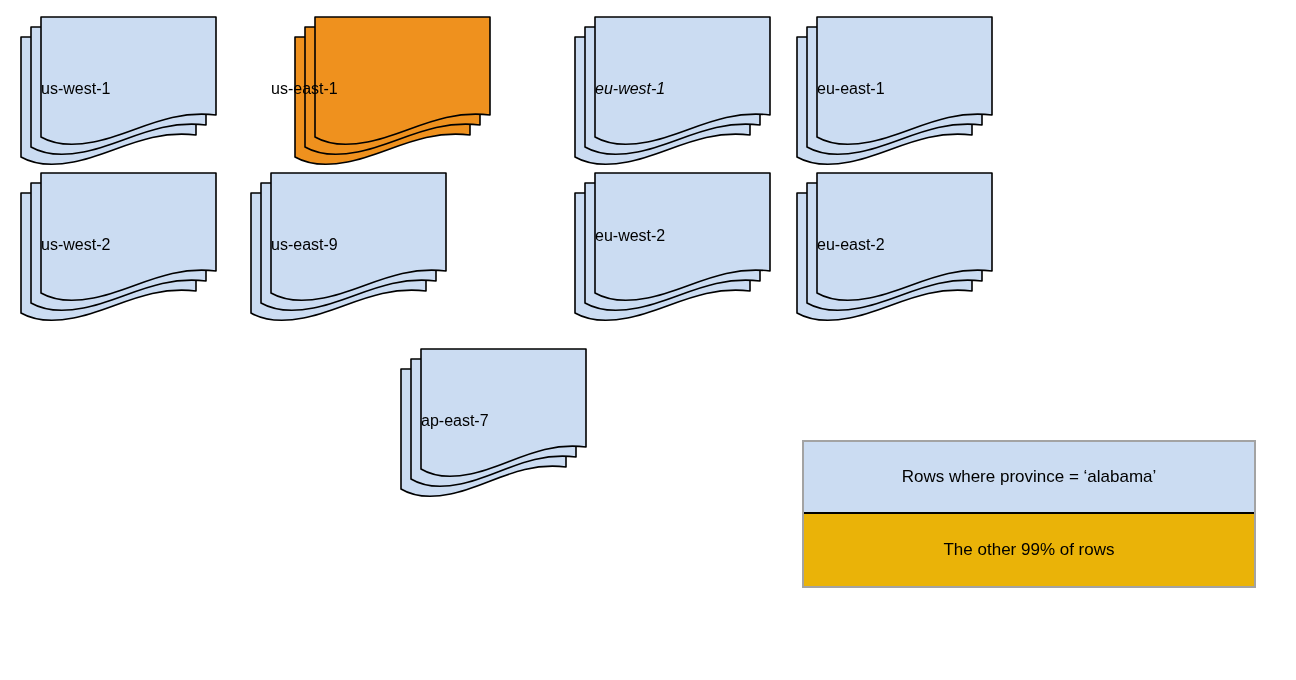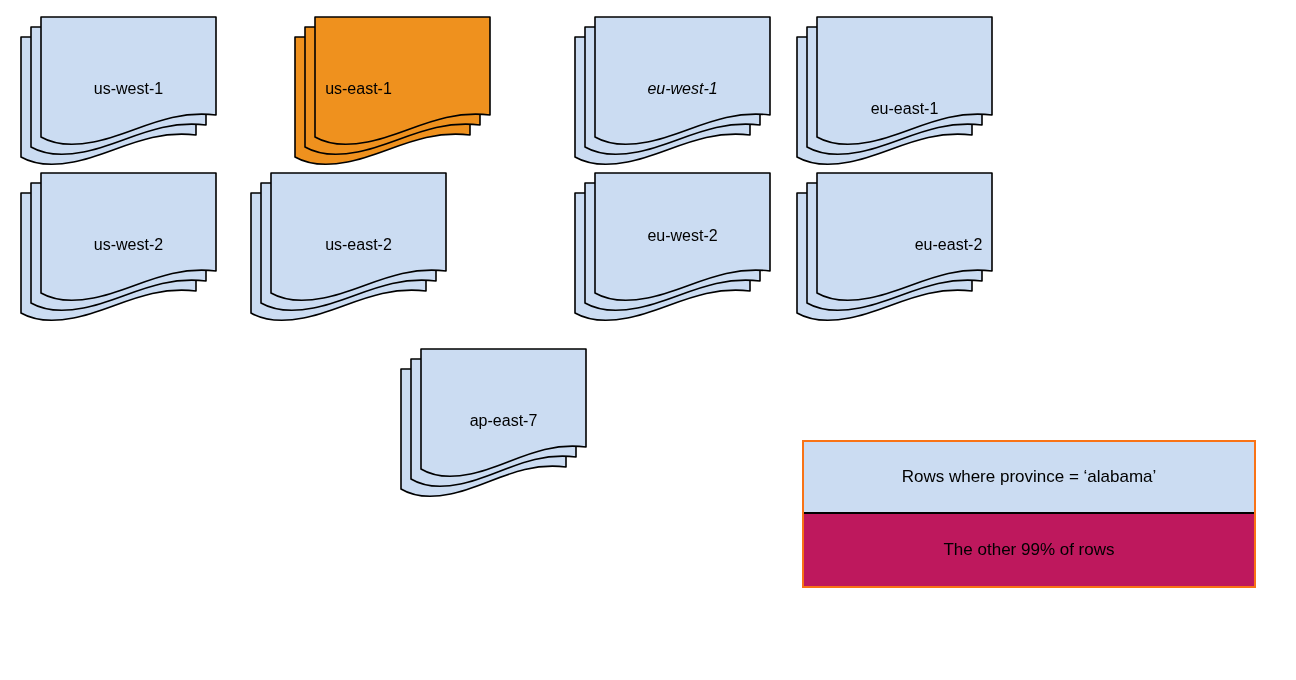--- a/index.html
+++ b/index.html
@@ -32,31 +32,31 @@
     display: block;
     overflow: visible;
   }
   .doc-label {
     position: absolute;
     font-family: "Liberation Sans", sans-serif;
     font-size: 16px;
     line-height: 18px;
     color: #000000;
     white-space: nowrap;
-    text-align: center;
+    text-align: left;
     pointer-events: none;
   }
 
   .legend {
     position: absolute;
     left: 802px;
     top: 440px;
     width: 454px;
     height: 148px;
-    border: 2px solid #f97316;
+    border: 2px solid #a3a3a3;
     box-sizing: border-box;
   }
   .legend-row {
     width: 100%;
     box-sizing: border-box;
     display: flex;
     align-items: center;
     justify-content: center;
     font-family: "Liberation Sans", sans-serif;
     font-size: 17px;
@@ -122,21 +122,21 @@
         <g transform="translate(1,21)">
           <path d="M 0 0 L 175 0 L 175 98 C 126 92 91 118 52.5 125 C 31.5 129 14 128 0 120 Z" fill="#CBDCF2" stroke="#000000" stroke-width="1.6" stroke-linejoin="round"></path>
         </g>
         <g transform="translate(11,11)">
           <path d="M 0 0 L 175 0 L 175 98 C 126 92 91 118 52.5 125 C 31.5 129 14 128 0 120 Z" fill="#CBDCF2" stroke="#000000" stroke-width="1.6" stroke-linejoin="round"></path>
         </g>
         <g transform="translate(21,1)">
           <path d="M 0 0 L 175 0 L 175 98 C 126 92 91 118 52.5 125 C 31.5 129 14 128 0 120 Z" fill="#CBDCF2" stroke="#000000" stroke-width="1.6" stroke-linejoin="round"></path>
         </g>
       </svg>
-      <div class="doc-label" style="left: 21px; top: 64px; width: 175px; margin-top: 20px;">eu-east-1</div>
+      <div class="doc-label" style="left: 21px; top: 64px; width: 175px;">eu-east-1</div>
     </div>
     <div class="doc-stack" style="left: 20px; top: 172px; width: 199px; height: 152px;">
       <svg width="199" height="152" viewBox="0 0 199 152">
         <g transform="translate(1,21)">
           <path d="M 0 0 L 175 0 L 175 98 C 126 92 91 118 52.5 125 C 31.5 129 14 128 0 120 Z" fill="#CBDCF2" stroke="#000000" stroke-width="1.6" stroke-linejoin="round"></path>
         </g>
         <g transform="translate(11,11)">
           <path d="M 0 0 L 175 0 L 175 98 C 126 92 91 118 52.5 125 C 31.5 129 14 128 0 120 Z" fill="#CBDCF2" stroke="#000000" stroke-width="1.6" stroke-linejoin="round"></path>
         </g>
         <g transform="translate(21,1)">
@@ -150,21 +150,21 @@
         <g transform="translate(1,21)">
           <path d="M 0 0 L 175 0 L 175 98 C 126 92 91 118 52.5 125 C 31.5 129 14 128 0 120 Z" fill="#CBDCF2" stroke="#000000" stroke-width="1.6" stroke-linejoin="round"></path>
         </g>
         <g transform="translate(11,11)">
           <path d="M 0 0 L 175 0 L 175 98 C 126 92 91 118 52.5 125 C 31.5 129 14 128 0 120 Z" fill="#CBDCF2" stroke="#000000" stroke-width="1.6" stroke-linejoin="round"></path>
         </g>
         <g transform="translate(21,1)">
           <path d="M 0 0 L 175 0 L 175 98 C 126 92 91 118 52.5 125 C 31.5 129 14 128 0 120 Z" fill="#CBDCF2" stroke="#000000" stroke-width="1.6" stroke-linejoin="round"></path>
         </g>
       </svg>
-      <div class="doc-label" style="left: 21px; top: 64px; width: 175px;">us-east-2</div>
+      <div class="doc-label" style="left: 21px; top: 64px; width: 175px;">us-east-9</div>
     </div>
     <div class="doc-stack" style="left: 574px; top: 172px; width: 199px; height: 152px;">
       <svg width="199" height="152" viewBox="0 0 199 152">
         <g transform="translate(1,21)">
           <path d="M 0 0 L 175 0 L 175 98 C 126 92 91 118 52.5 125 C 31.5 129 14 128 0 120 Z" fill="#CBDCF2" stroke="#000000" stroke-width="1.6" stroke-linejoin="round"></path>
         </g>
         <g transform="translate(11,11)">
           <path d="M 0 0 L 175 0 L 175 98 C 126 92 91 118 52.5 125 C 31.5 129 14 128 0 120 Z" fill="#CBDCF2" stroke="#000000" stroke-width="1.6" stroke-linejoin="round"></path>
         </g>
         <g transform="translate(21,1)">
@@ -178,21 +178,21 @@
         <g transform="translate(1,21)">
           <path d="M 0 0 L 175 0 L 175 98 C 126 92 91 118 52.5 125 C 31.5 129 14 128 0 120 Z" fill="#CBDCF2" stroke="#000000" stroke-width="1.6" stroke-linejoin="round"></path>
         </g>
         <g transform="translate(11,11)">
           <path d="M 0 0 L 175 0 L 175 98 C 126 92 91 118 52.5 125 C 31.5 129 14 128 0 120 Z" fill="#CBDCF2" stroke="#000000" stroke-width="1.6" stroke-linejoin="round"></path>
         </g>
         <g transform="translate(21,1)">
           <path d="M 0 0 L 175 0 L 175 98 C 126 92 91 118 52.5 125 C 31.5 129 14 128 0 120 Z" fill="#CBDCF2" stroke="#000000" stroke-width="1.6" stroke-linejoin="round"></path>
         </g>
       </svg>
-      <div class="doc-label" style="left: 21px; top: 64px; width: 175px; padding-left: 44px;">eu-east-2</div>
+      <div class="doc-label" style="left: 21px; top: 64px; width: 175px;">eu-east-2</div>
     </div>
     <div class="doc-stack" style="left: 400px; top: 348px; width: 189px; height: 152px;">
       <svg width="189" height="152" viewBox="0 0 189 152">
         <g transform="translate(1,21)">
           <path d="M 0 0 L 165 0 L 165 98 C 118.8 92 85.8 118 49.5 125 C 29.7 129 13.200000000000001 128 0 120 Z" fill="#CBDCF2" stroke="#000000" stroke-width="1.6" stroke-linejoin="round"></path>
         </g>
         <g transform="translate(11,11)">
           <path d="M 0 0 L 165 0 L 165 98 C 118.8 92 85.8 118 49.5 125 C 29.7 129 13.200000000000001 128 0 120 Z" fill="#CBDCF2" stroke="#000000" stroke-width="1.6" stroke-linejoin="round"></path>
         </g>
         <g transform="translate(21,1)">
@@ -200,16 +200,16 @@
         </g>
       </svg>
       <div class="doc-label" style="left: 21px; top: 64px; width: 165px;">ap-east-7</div>
     </div>
   </div>
 
 <div class="legend">
   <div class="legend-row first" style="background: rgb(203, 220, 242);">
     <span>Rows where province = ‘alabama’</span>
   </div>
-  <div class="legend-row second" style="background: #be185d;">
+  <div class="legend-row second" style="background: #eab308;">
     <span>The other 99% of rows</span>
   </div>
 </div>
 
 </body></html>

